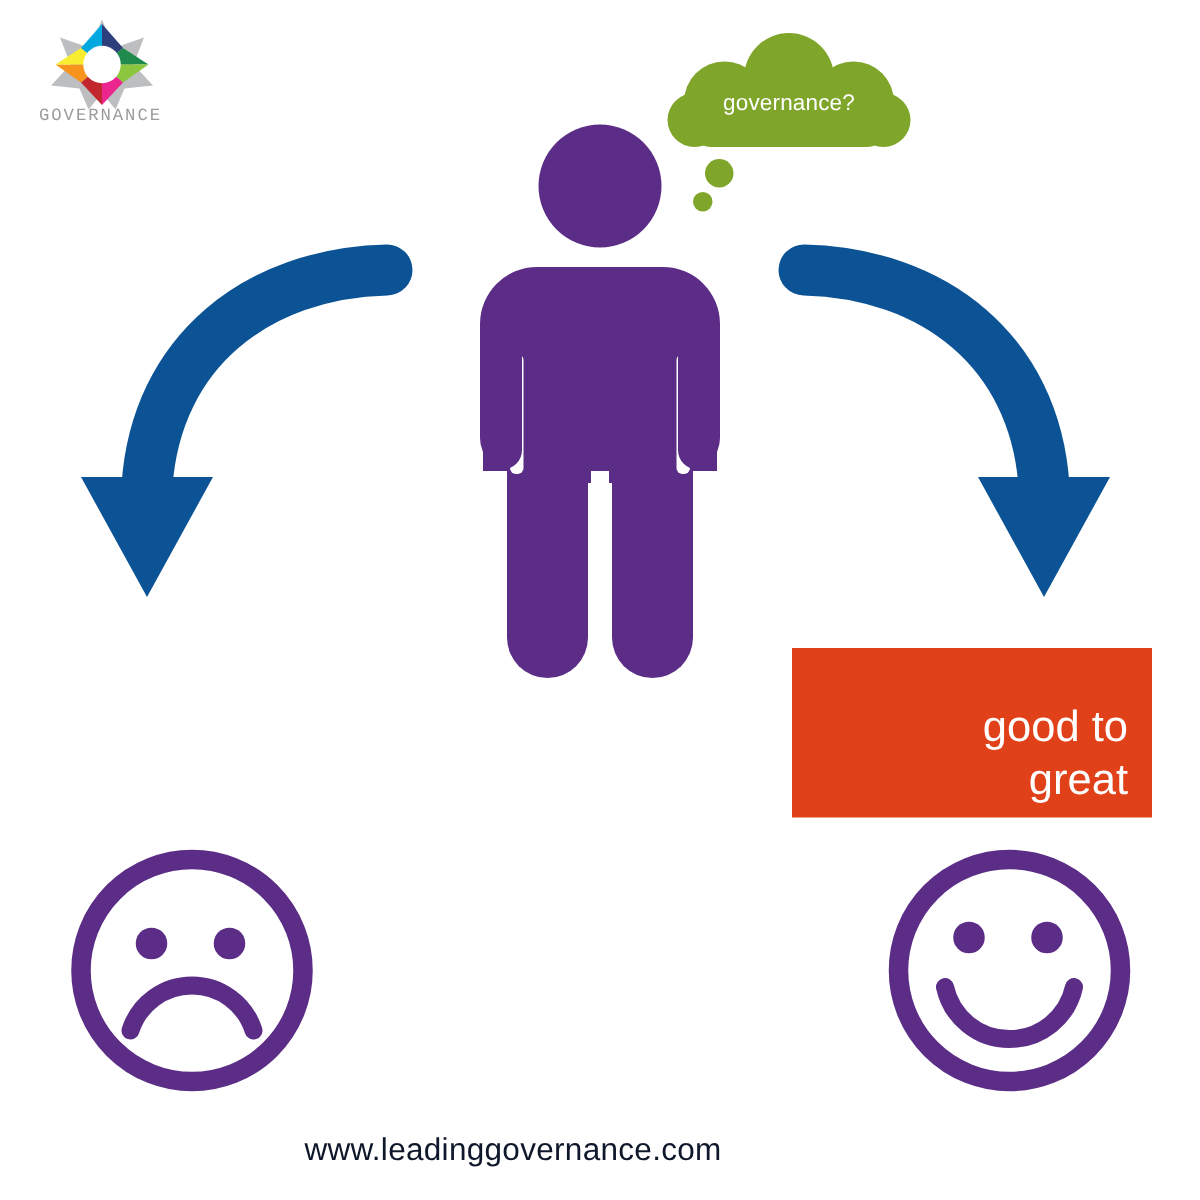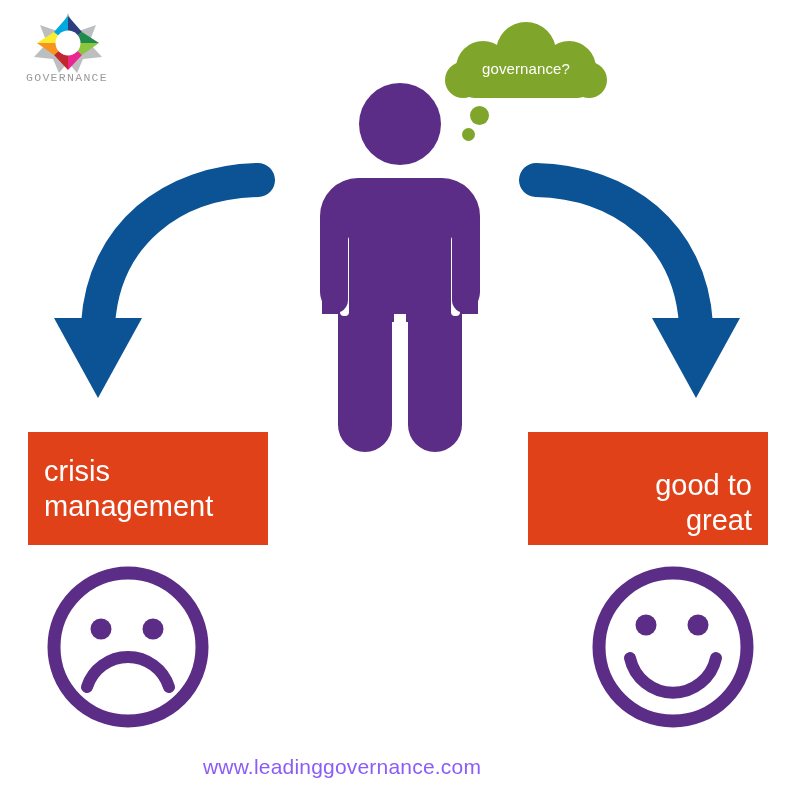--- a/index.html
+++ b/index.html
@@ -166,21 +166,21 @@
   }
 
   
   #footer-url {
     position: absolute;
     left: 0;
     top: 755px;
     width: 684px;
     text-align: center;
     font-size: 21px;
-    color: #8b5cf6;
+    color: #0f172a;
     letter-spacing: 0.2px;
   }
 </style>
 </head>
 <body>
 
 <div id="canvas">
 
   <div id="brand-logo">
     <svg id="logo-mark" viewBox="0 0 72 62">
@@ -264,24 +264,20 @@
              C 120 30, 52 82, 46 172" stroke="#0b5394" stroke-width="34" fill="none" stroke-linecap="round"></path>
     <polygon points="46,246 2,166 90,166" fill="#0b5394"></polygon>
   </svg>
 
   <svg id="arrow-right" viewBox="0 0 230 252">
     <path d="M24 28
              C 110 30, 178 82, 184 172" stroke="#0b5394" stroke-width="34" fill="none" stroke-linecap="round"></path>
     <polygon points="184,246 140,166 228,166" fill="#0b5394"></polygon>
   </svg>
 
-  <div id="outcome-box-left" class="outcome-box" style="background:#e14118">
-    <div id="outcome-label-left" class="outcome-text">crisis
-management</div>
-  </div>
 
   <div id="outcome-box-right" class="outcome-box" style="background:#e14118">
     <div id="outcome-label-right" class="outcome-text">good to
 great</div>
   </div>
 
   <svg id="face-sad" viewBox="0 0 170 170">
     <circle cx="85" cy="85" r="74" fill="none" stroke="#5b2d86" stroke-width="13"></circle>
     <circle cx="58" cy="67" r="10.5" fill="#5b2d86"></circle>
     <circle cx="110" cy="67" r="10.5" fill="#5b2d86"></circle>

